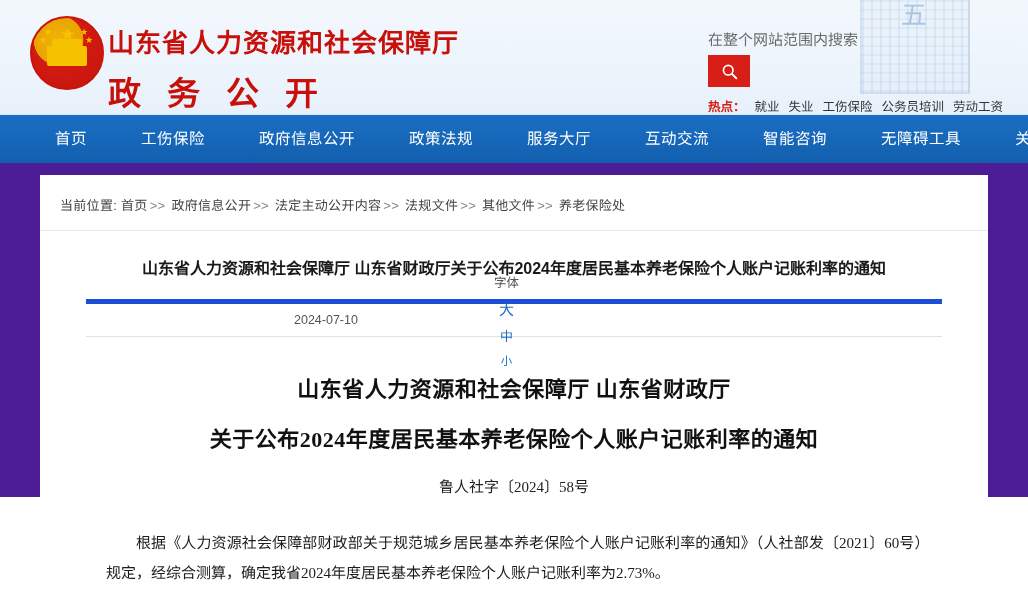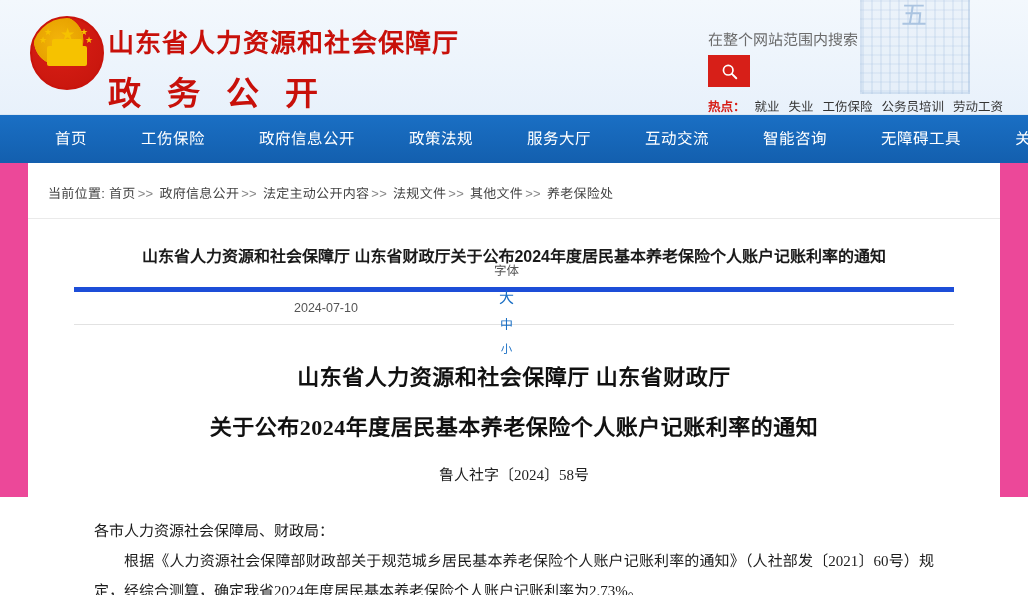--- a/index.html
+++ b/index.html
@@ -164,23 +164,23 @@
     font-size: 15.5px;
     padding: 0 27px;
     line-height: 48px;
     cursor: pointer;
     white-space: nowrap;
     letter-spacing: .5px;
   }
 
   
   .page-wrap {
-    background: #ec4899;
+    background: #4c1d95;
     height: 334px;
-    padding: 0;
+    padding: 12px;
     position: relative;
   }
   .content-card {
     margin: 0 28px;
     background: #ffffff;
     min-height: 432px;
     padding: 0 0 10px 0;
   }
   .breadcrumb {
     font-size: 13px;
@@ -345,18 +345,17 @@
         <span class="fs mid">中</span>
         <span class="fs small">小</span>
       </span>
     </div>
 
     <div class="doc-title-1">山东省人力资源和社会保障厅  山东省财政厅</div>
     <div class="doc-title-2">关于公布2024年度居民基本养老保险个人账户记账利率的通知</div>
     <div class="doc-number">鲁人社字〔2024〕58号</div>
 
     <div class="doc-body">
-      <p>各市人力资源社会保障局、财政局：</p>
       <p class="indent">根据《人力资源社会保障部财政部关于规范城乡居民基本养老保险个人账户记账利率的通知》（人社部发〔2021〕60号）规定，经综合测算，确定我省2024年度居民基本养老保险个人账户记账利率为2.73%。</p>
     </div>
 
   </div>
 </div>
 
 </body></html>

